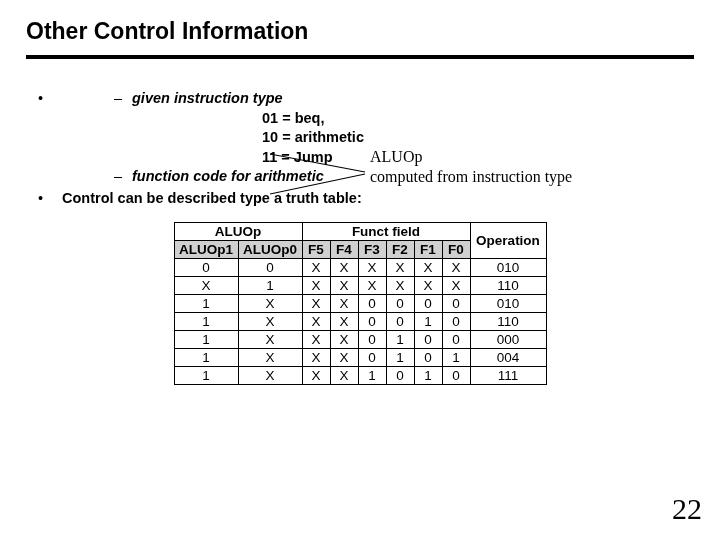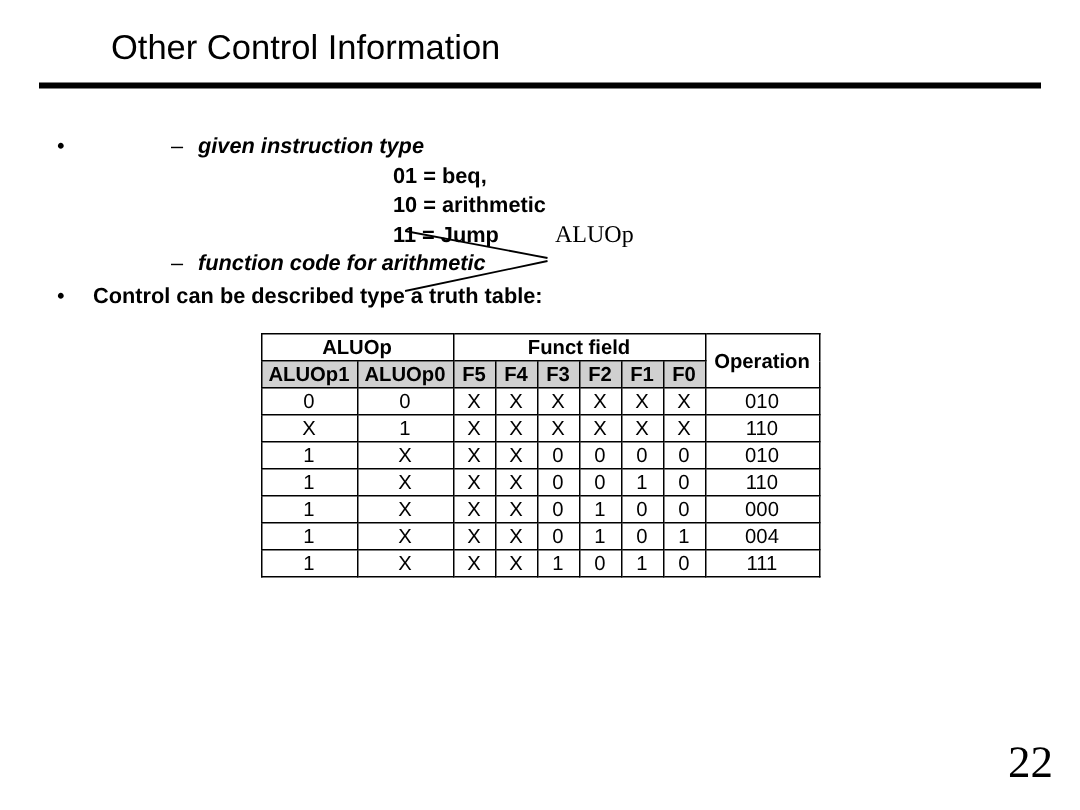--- a/index.html
+++ b/index.html
@@ -7,23 +7,22 @@
     width: 720px;
     height: 540px;
     background: #fff;
     font-family: Arial, Helvetica, sans-serif;
     color: #000;
     position: relative;
     padding: 18px 26px 0 26px;
   }
   .title {
     font-size: 23px;
-    font-weight: normal;
+    font-weight: bold;
     margin-bottom: 10px;
-    margin-left: 48px;
   }
   .rule {
     border: none;
     border-top: 4px solid #000;
     margin-bottom: 30px;
   }
   .content {
     font-size: 14.5px;
     line-height: 1.35;
   }
@@ -101,20 +100,21 @@
   </ul>
 </div>
 
 <svg class="arrows" viewBox="0 0 100 50">
   <line x1="0" y1="4" x2="95" y2="22" stroke="#000" stroke-width="1.2"></line>
   <line x1="0" y1="44" x2="95" y2="24" stroke="#000" stroke-width="1.2"></line>
 </svg>
 
 <div class="annot">
   <div>ALUOp</div>
+  <div>computed from instruction type</div>
 </div>
 
 <div class="tablewrap">
   <table>
     <colgroup>
       <col class="col-op1">
         <col class="col-op0">
       <col class="col-f">
         <col class="col-f">
         <col class="col-f">

